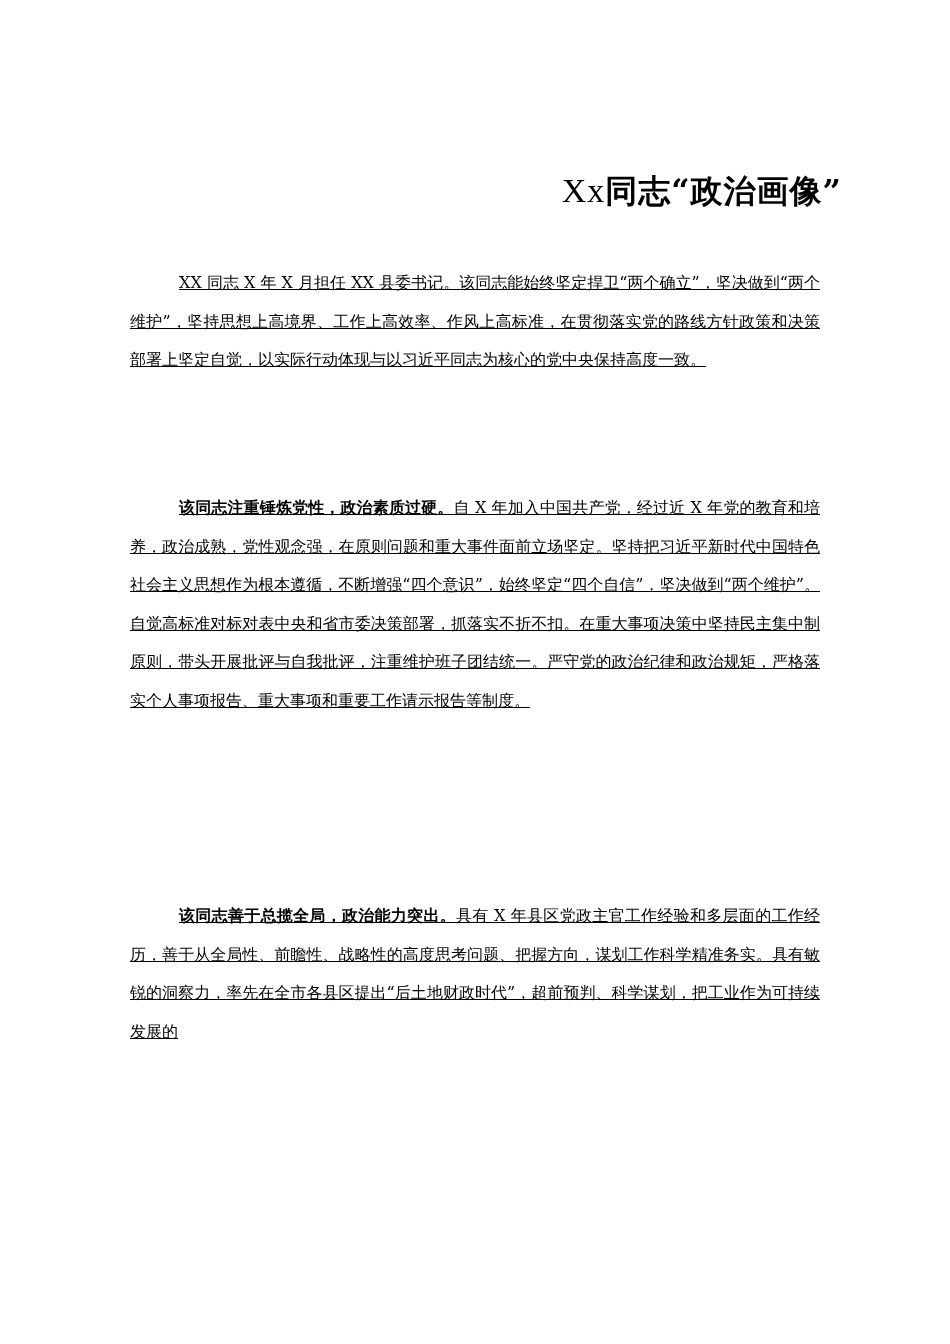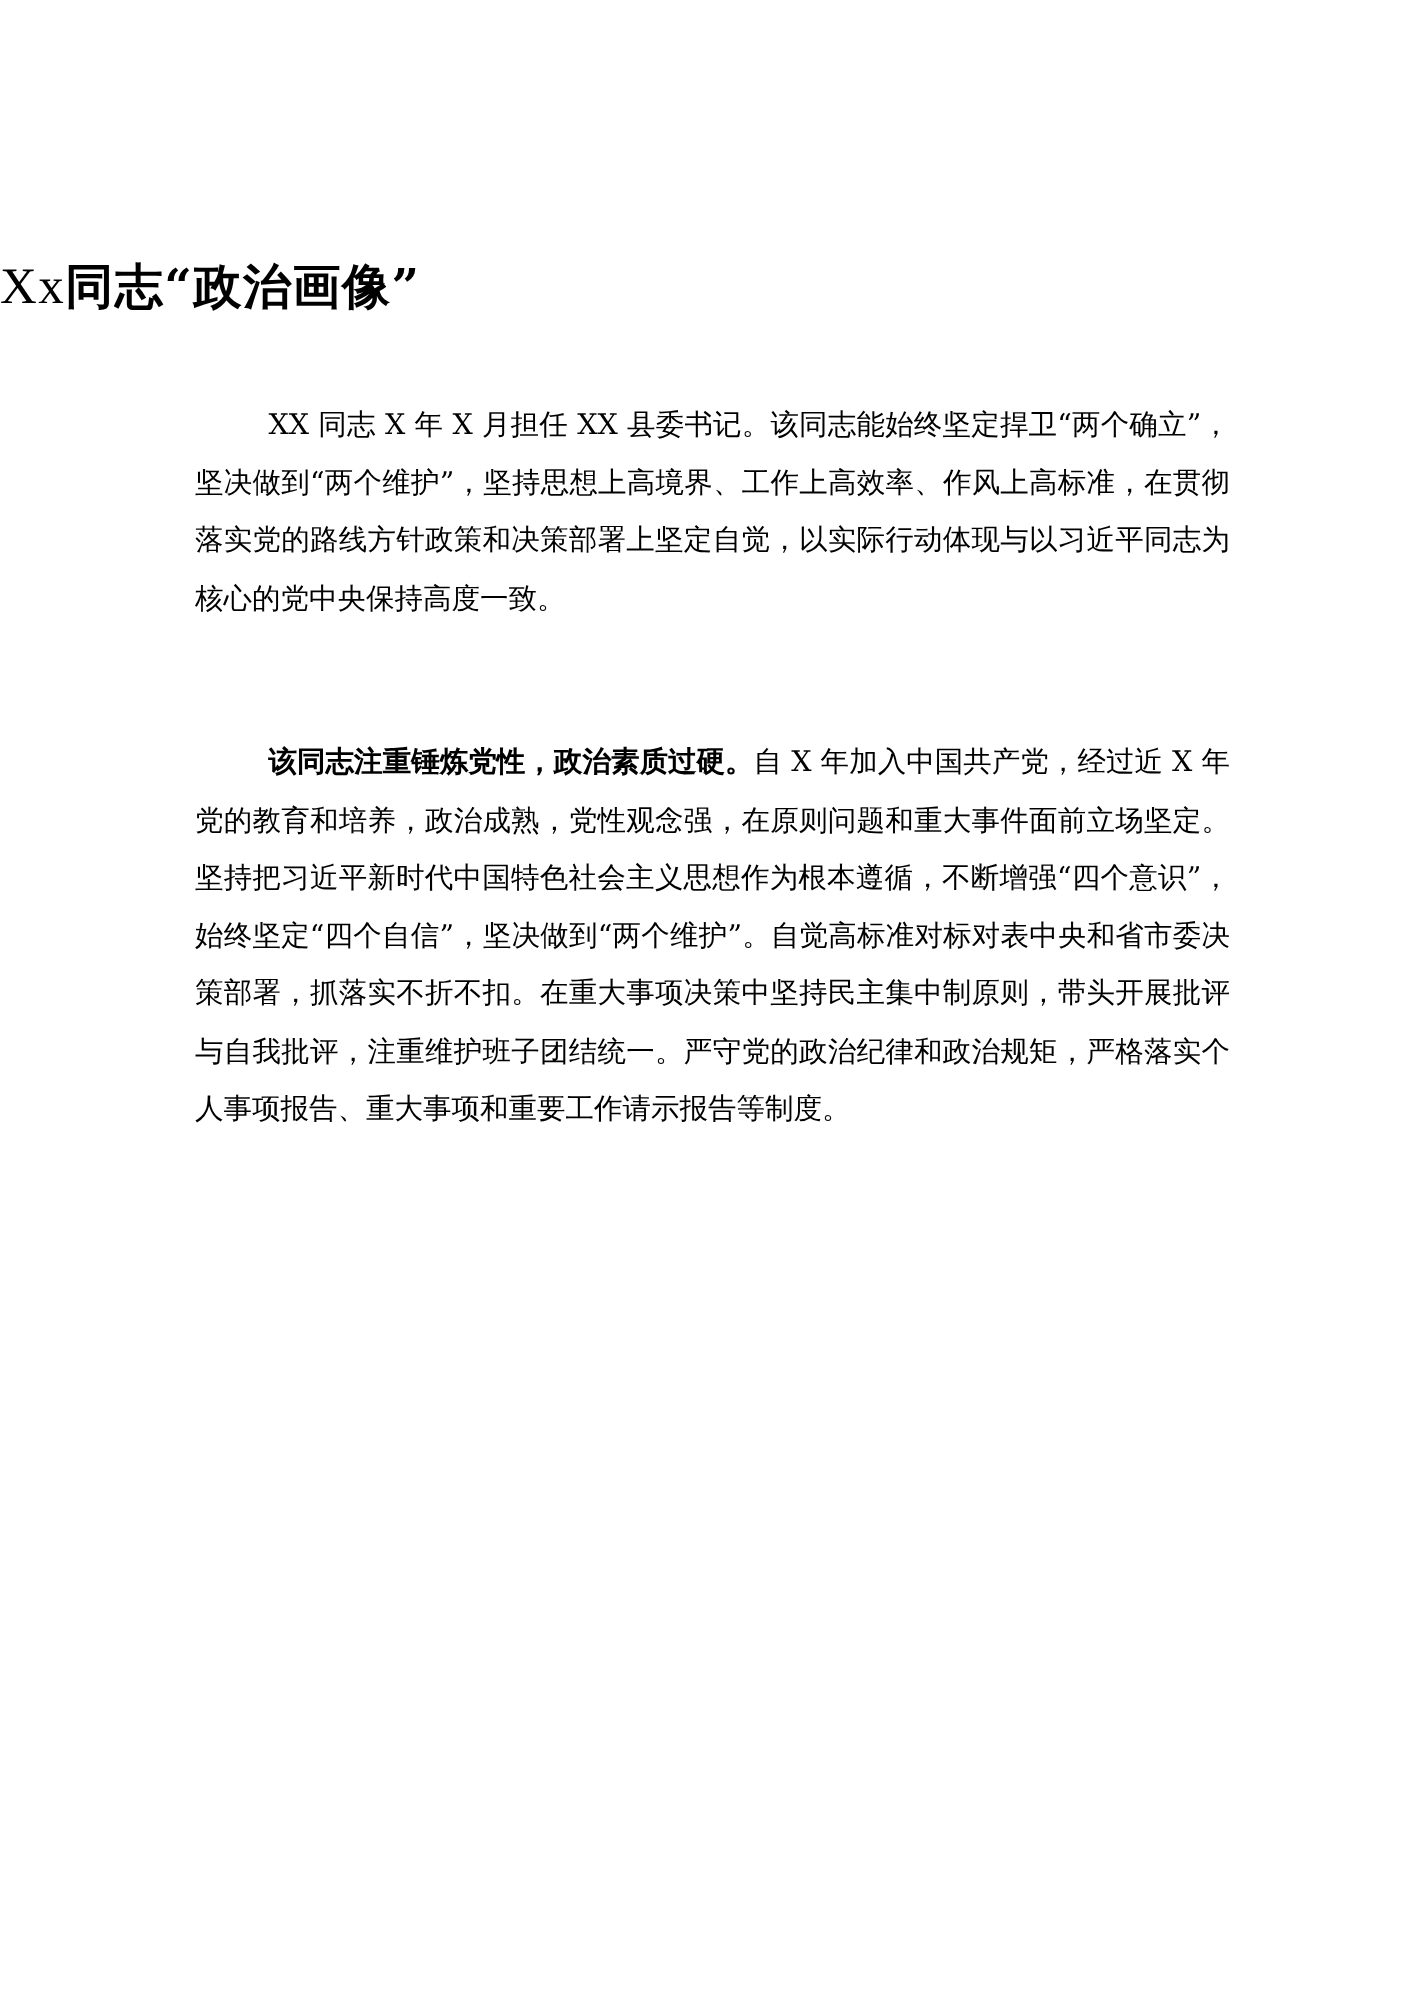--- a/index.html
+++ b/index.html
@@ -18,43 +18,44 @@
       position: absolute;
       left: 0; top: 0;
       width: 950px; height: 1344px;
       background: #ffffff;
     }
     .title {
       position: absolute;
       left: 0;
       width: 842px;
       top: 166px;
-      text-align: left;
+      text-align: right;
       font-family: "DejaVu Serif", "Liberation Serif", serif;
       font-size: 32px;
       font-weight: bold;
       line-height: 50px;
       letter-spacing: 1px;
     }
     .title .latin {
       font-family: "Liberation Serif", "DejaVu Serif", serif;
       font-weight: normal;
       font-size: 34px;
     }
     .body-text {
       position: absolute;
       left: 130px;
       width: 690px;
       font-family: "DejaVu Serif", "Liberation Serif", serif;
-      font-size: 19px;
+      font-size: 16px;
       line-height: 38.5px;
       text-align: justify;
       text-justify: inter-character;
       word-break: break-all;
       margin: 0;
+      text-decoration: underline;
     }
     .para {
       margin: 0;
       text-indent: 49px;
     }
     .lead {
       font-family: "DejaVu Sans", "Liberation Sans", sans-serif;
       font-weight: bold;
     }
     #p1 { top: 264px; }
@@ -69,14 +70,17 @@
   <div class="title"><span class="latin">Xx</span><span>同志“政治画像”</span></div>
 
   <div class="body-text" id="p1">
     <p class="para"><span class="lead"></span><span>XX 同志 X 年 X 月担任 XX 县委书记。该同志能始终坚定捍卫“两个确立”，坚决做到“两个维护”，坚持思想上高境界、工作上高效率、作风上高标准，在贯彻落实党的路线方针政策和决策部署上坚定自觉，以实际行动体现与以习近平同志为核心的党中央保持高度一致。</span></p>
   </div>
 
   <div class="body-text" id="p2">
     <p class="para"><span class="lead">该同志注重锤炼党性，政治素质过硬。</span><span>自 X 年加入中国共产党，经过近 X 年党的教育和培养，政治成熟，党性观念强，在原则问题和重大事件面前立场坚定。坚持把习近平新时代中国特色社会主义思想作为根本遵循，不断增强“四个意识”，始终坚定“四个自信”，坚决做到“两个维护”。自觉高标准对标对表中央和省市委决策部署，抓落实不折不扣。在重大事项决策中坚持民主集中制原则，带头开展批评与自我批评，注重维护班子团结统一。严守党的政治纪律和政治规矩，严格落实个人事项报告、重大事项和重要工作请示报告等制度。</span></p>
   </div>
 
+  <div class="body-text" id="p3">
+    <p class="para"><span class="lead">该同志善于总揽全局，政治能力突出。</span><span>具有 X 年县区党政主官工作经验和多层面的工作经历，善于从全局性、前瞻性、战略性的高度思考问题、把握方向，谋划工作科学精准务实。具有敏锐的洞察力，率先在全市各县区提出“后土地财政时代”，超前预判、科学谋划，把工业作为可持续发展的</span></p>
+  </div>
 
 </div>
 
 </body></html>

